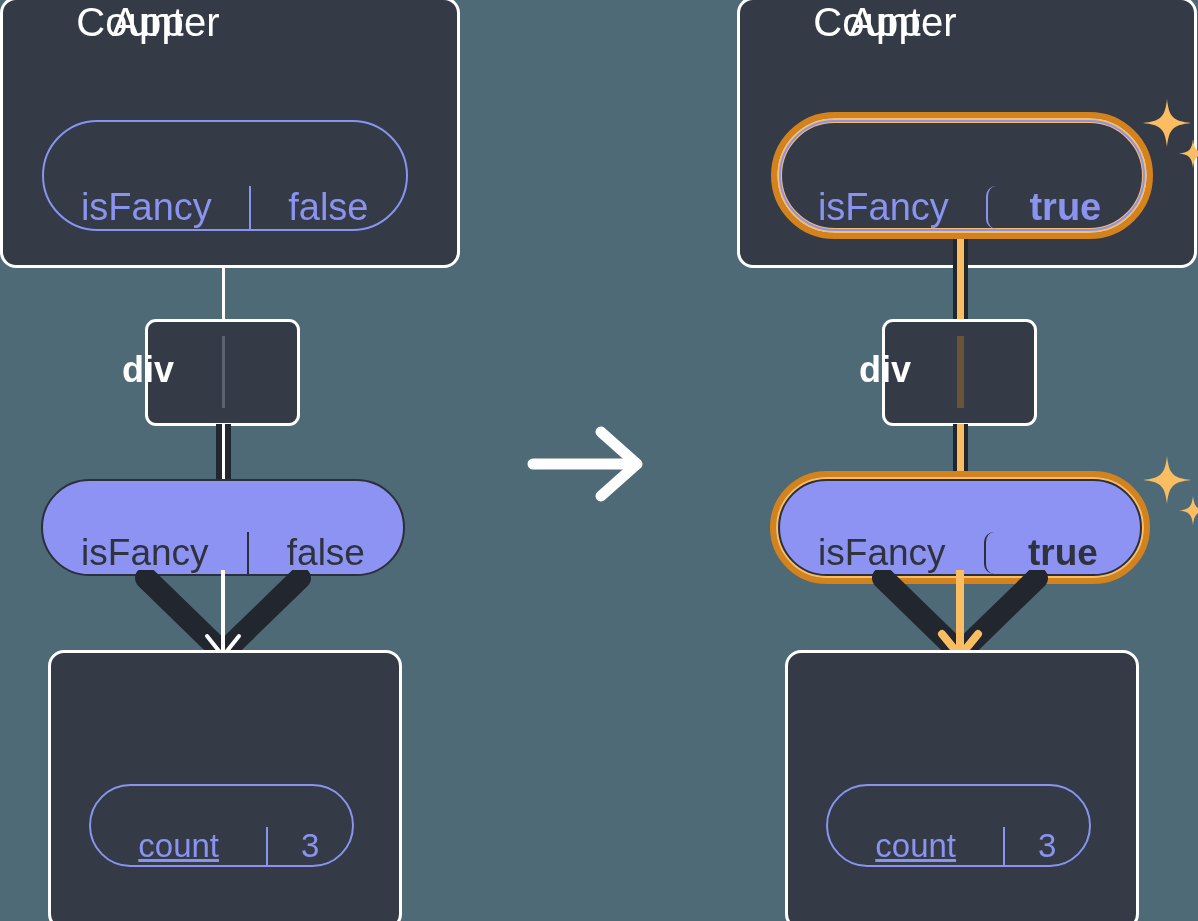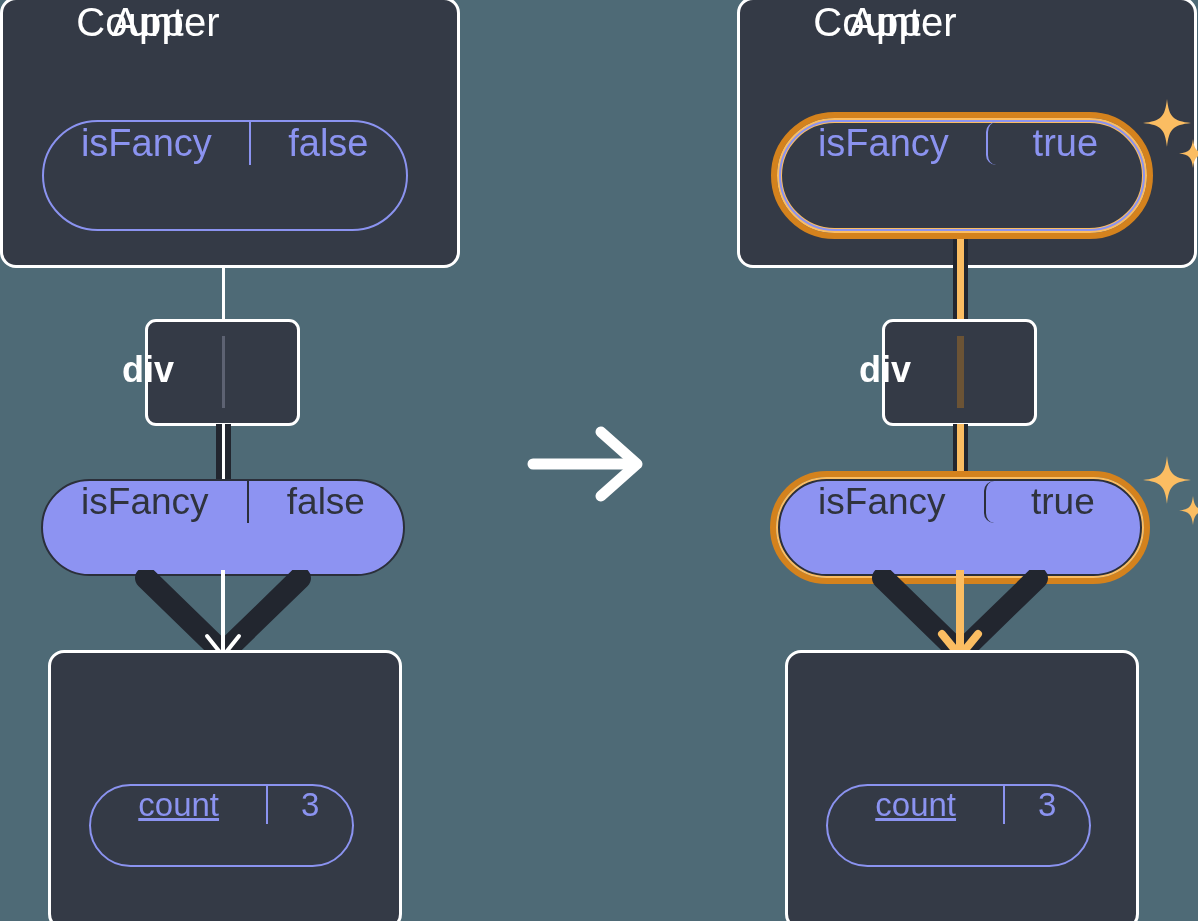--- a/index.html
+++ b/index.html
@@ -64,21 +64,21 @@
     color: #ffffff;
     font-size: 36px;
     font-weight: 700;
   }
 
   
   .pill {
     position: absolute;
     box-sizing: border-box;
     display: flex;
-    align-items: flex-start;
+    align-items: flex-end;
     border-radius: 999px;
     overflow: hidden;
   }
   .pill-cell {
     display: flex;
     align-items: center;
     justify-content: center;
     box-sizing: border-box;
     white-space: nowrap;
   }
@@ -132,21 +132,21 @@
   .pill-mid .pill-cell.value { width: 158px; font-size: 37px; }
 
   
   .pill-counter {
     left: 241px; top: 784px;
     width: 265px; height: 83px;
   }
   .pill-counter .pill-cell.key   { width: 178px; font-size: 33px; text-decoration: underline; }
   .pill-counter .pill-cell.value { width: 87px;  font-size: 33px; }
 
-  .bold-value { font-weight: 400; border-radius: 10px; }
+  .bold-value { font-weight: 700; border-radius: 10px; }
 
   
   .wire { position: absolute; }
 
   
   .wire-thin-white {
     left: 374px; top: 268px;
     width: 3px; height: 53px;
     background: #ffffff;
   }

